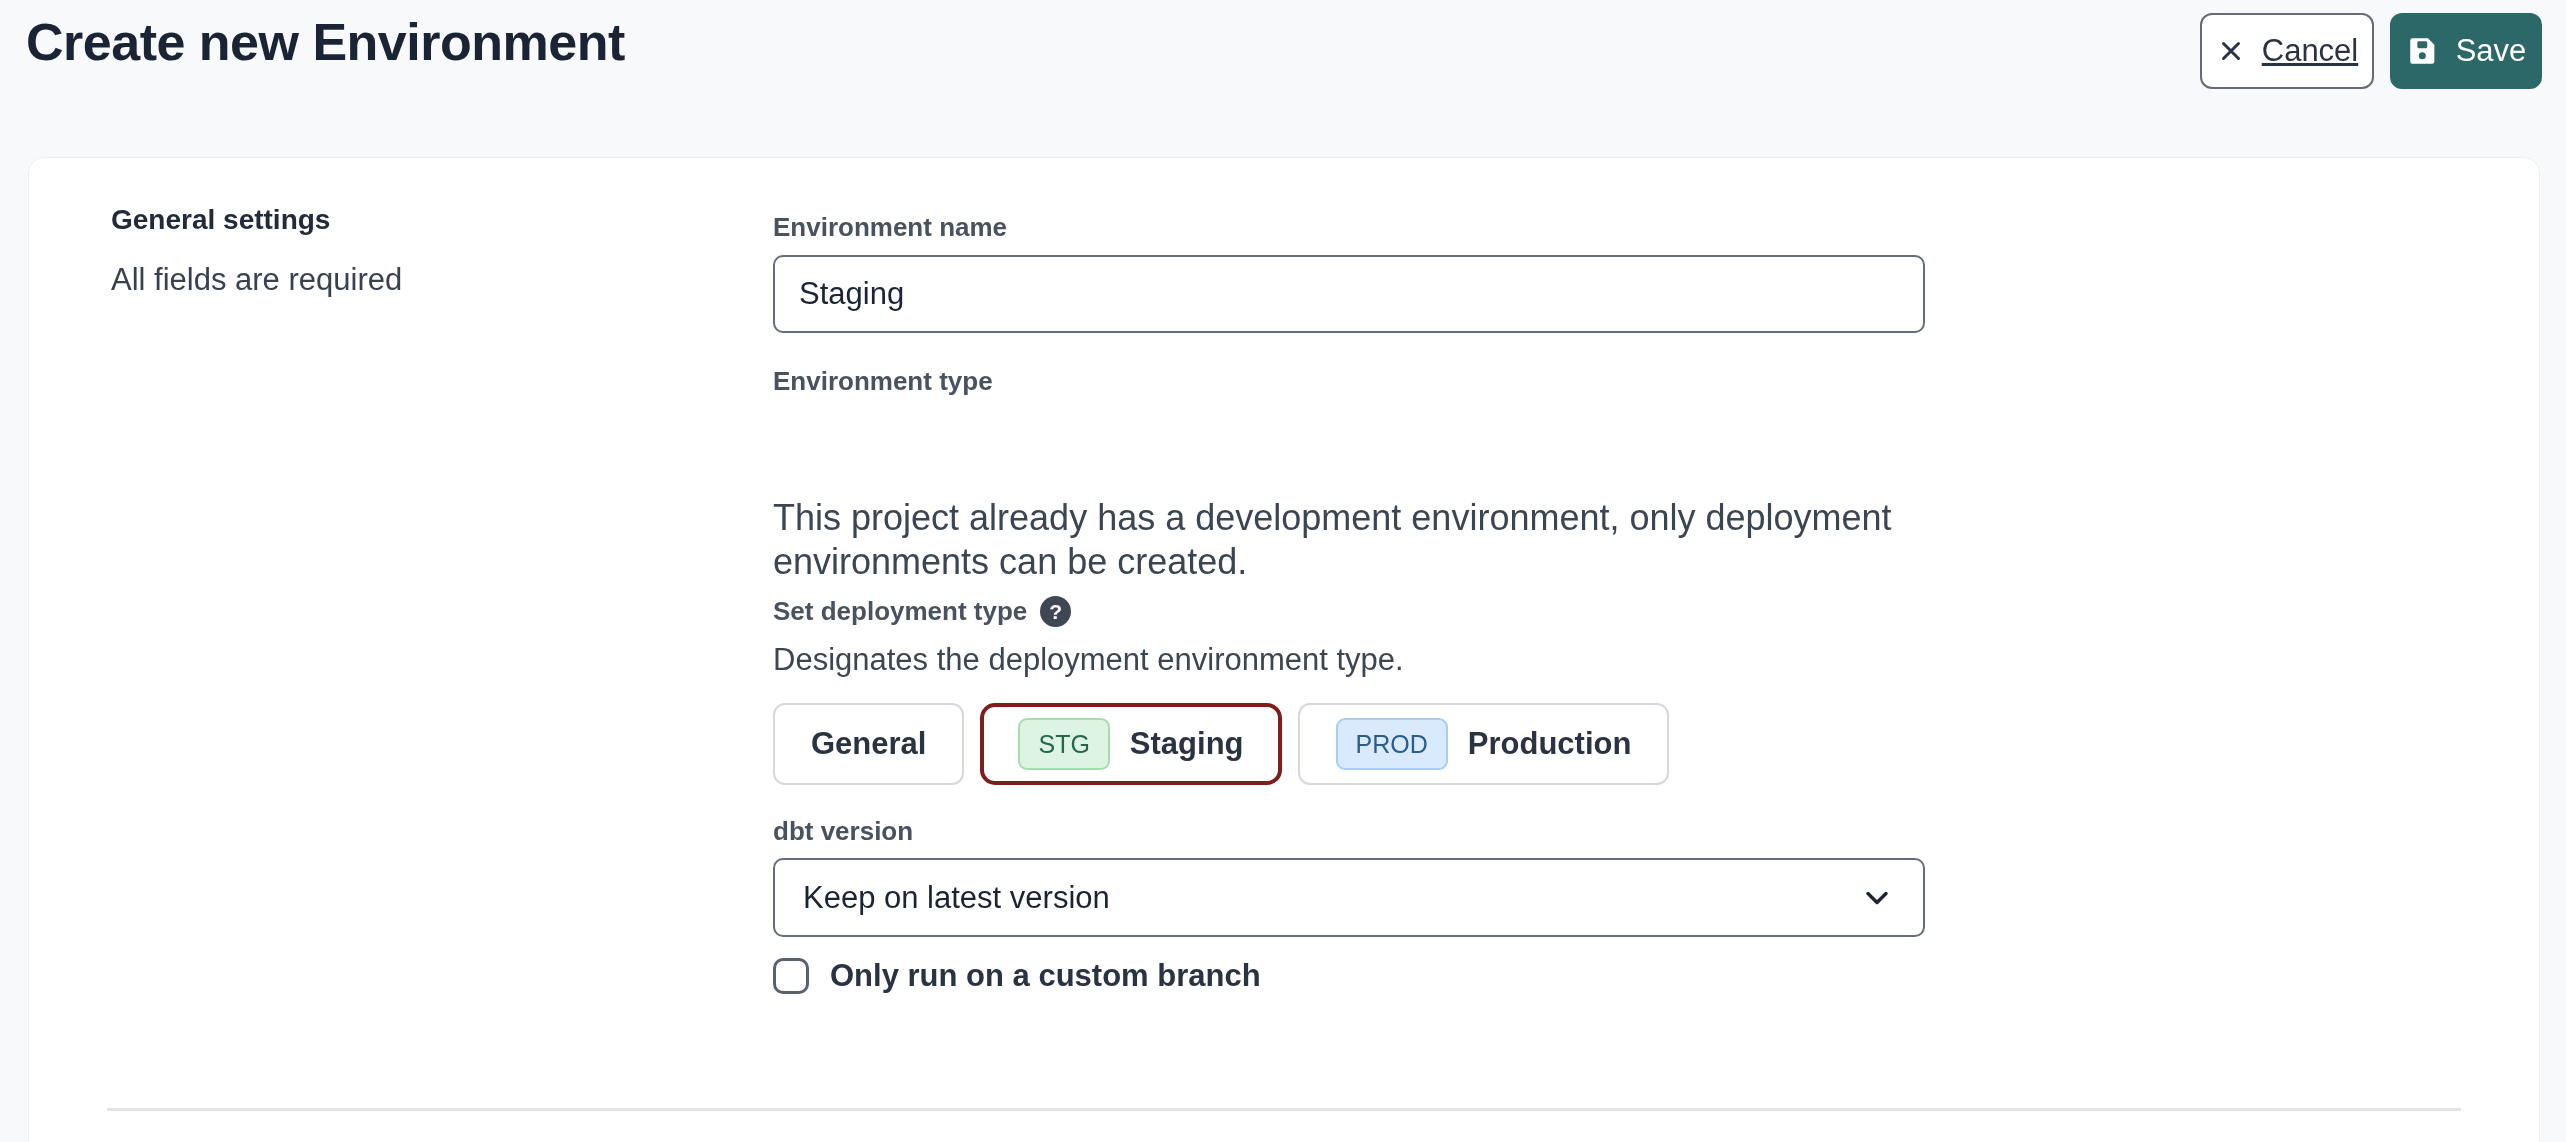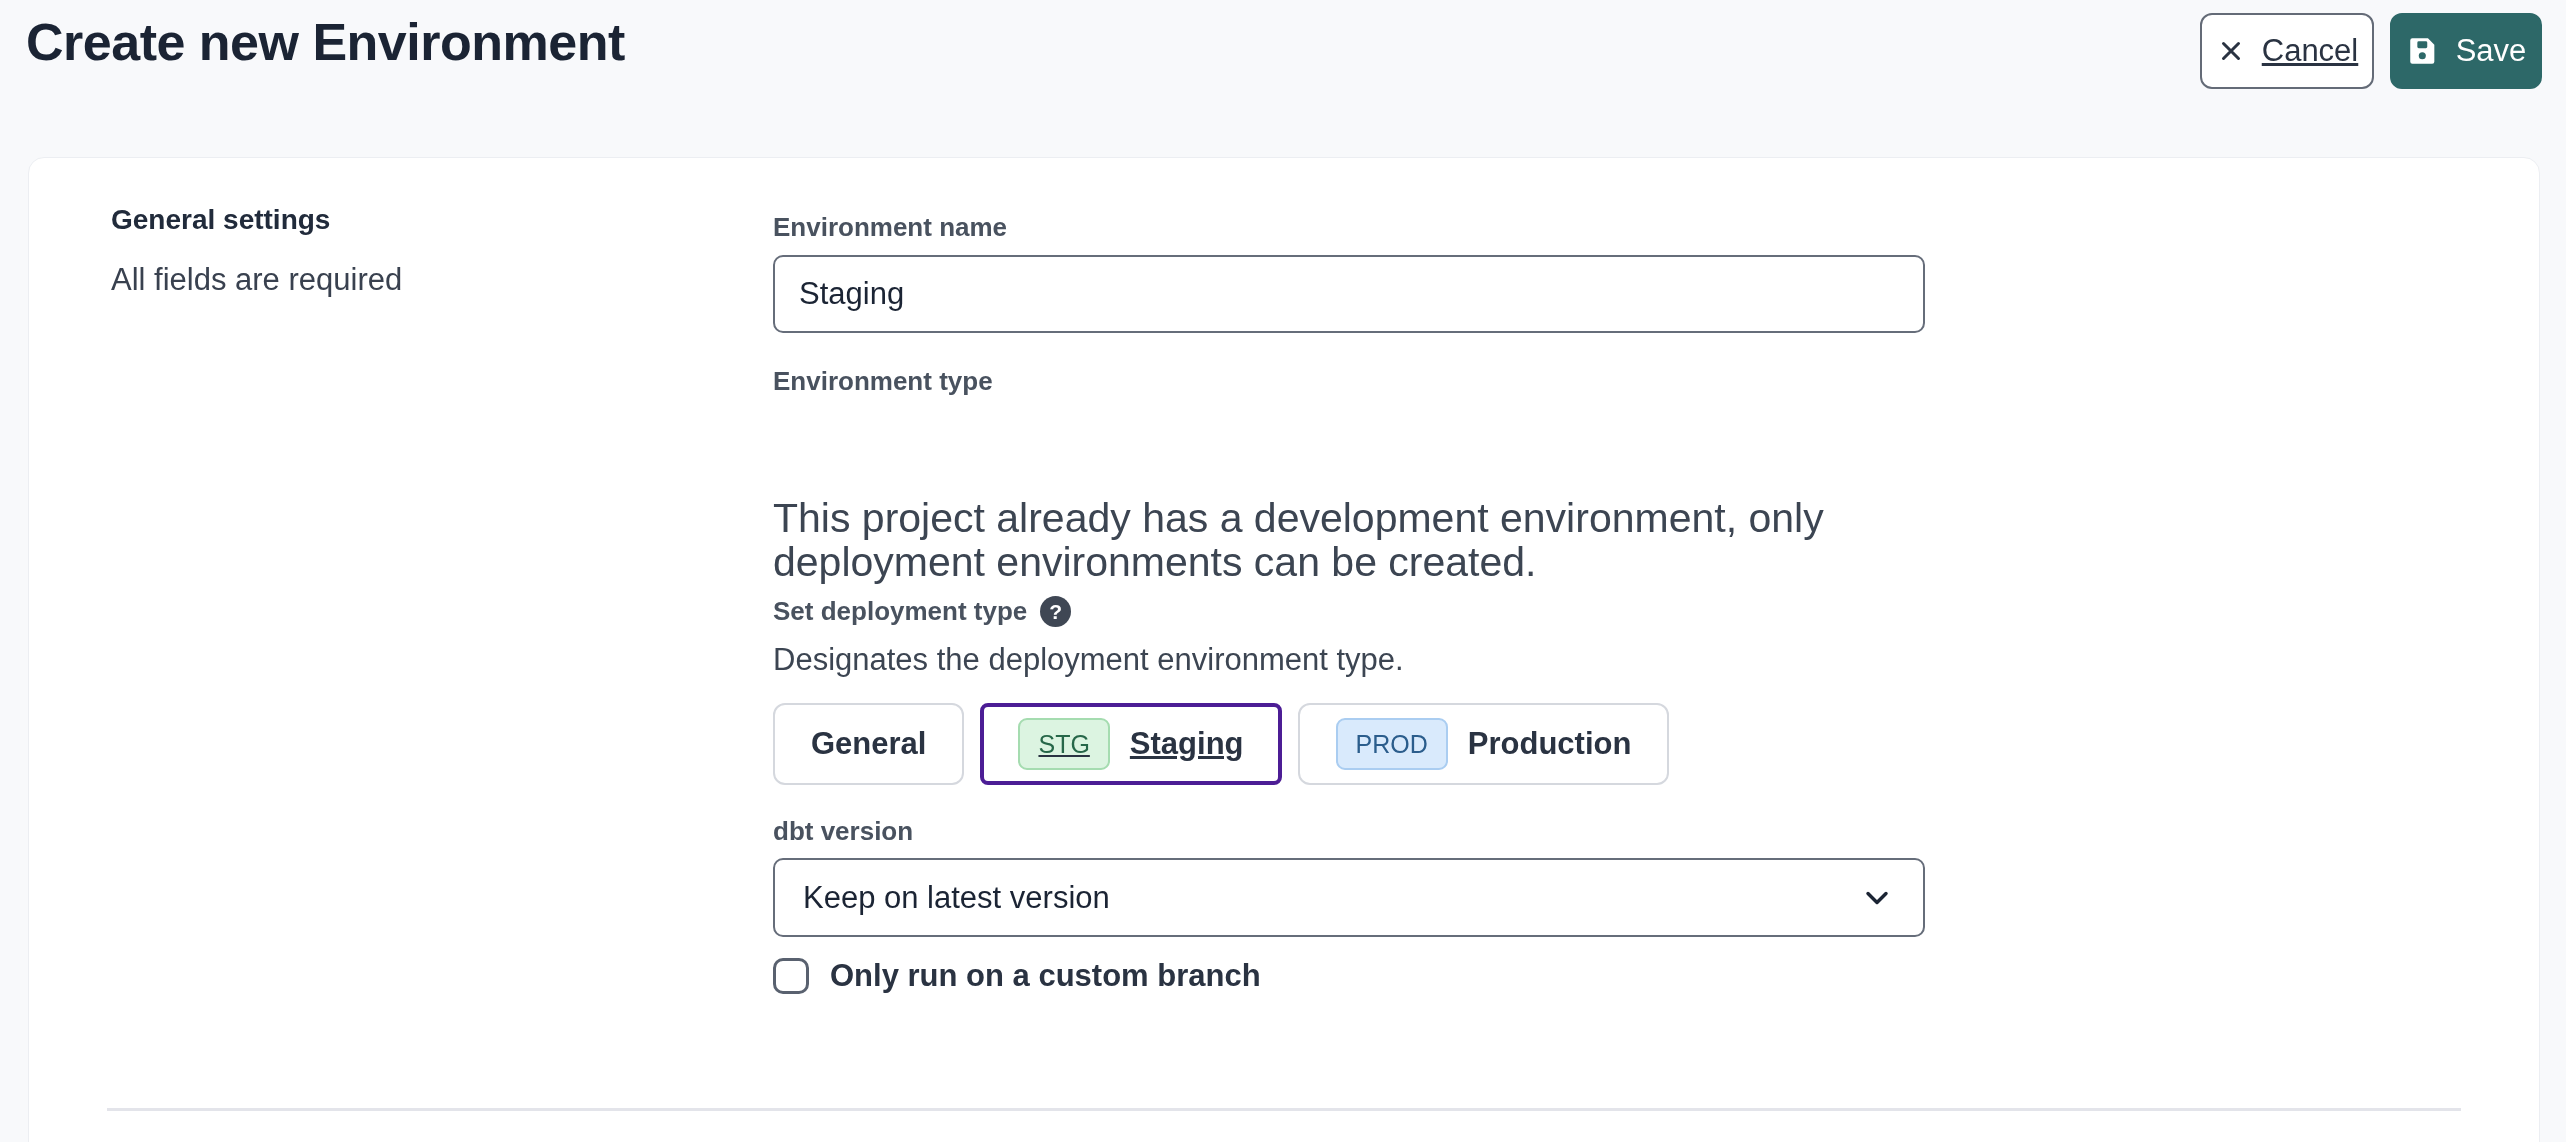--- a/index.html
+++ b/index.html
@@ -69,21 +69,21 @@
     cursor: pointer;
   }
   .select-disabled {
     top: 248px; background: #f4f5f7; border: 2px solid #d5d8de; color: #9aa1ac;
   }
   .select-enabled {
     top: 700px; background: #ffffff; border: 2px solid #666d7a; color: #1b2434;
   }
   .helper-text {
     position: absolute; left: 744px; top: 338px; width: 1165px;
-    font-size: 41px; line-height: 44px; color: #3c4552;
+    font-size: 36px; line-height: 44px; color: #3c4552;
   }
   .deploy-label-row {
     position: absolute; left: 744px; top: 438px;
     display: flex; align-items: center; gap: 13px;
   }
   .deploy-label-row .field-label { position: static; }
   .help-icon {
     width: 31px; height: 31px; border-radius: 50%; background: #3f4754;
     color: #ffffff; font-size: 21px; font-weight: 700;
     display: inline-flex; align-items: center; justify-content: center;
@@ -98,21 +98,21 @@
     display: flex; gap: 16px; align-items: stretch;
   }
   .option-btn {
     display: inline-flex; align-items: center; justify-content: center; gap: 20px;
     height: 82px; padding: 0 36px; background: #ffffff;
     border: 2px solid #d5d8de; border-radius: 12px;
     font-family: inherit; font-size: 31px; font-weight: 700; color: #2a3342;
     cursor: pointer;
   }
   .option-btn.selected {
-    border: 4px solid #4c1d95; border-radius: 8px; padding: 0 34px; text-decoration: underline;
+    border: 4px solid #7f1d1d; border-radius: 15px; padding: 0 34px;
   }
   .badge {
     display: inline-flex; align-items: center; justify-content: center;
     height: 52px; padding: 0 18px; border-radius: 9px;
     font-size: 25px; font-weight: 400;
   }
   .badge-stg  { background: #dcf4e1; border: 2px solid #a5dcb0; color: #276749; }
   .badge-prod { background: #d9eafc; border: 2px solid #aacdf1; color: #2b5d8c; }
 
   .checkbox-row {

